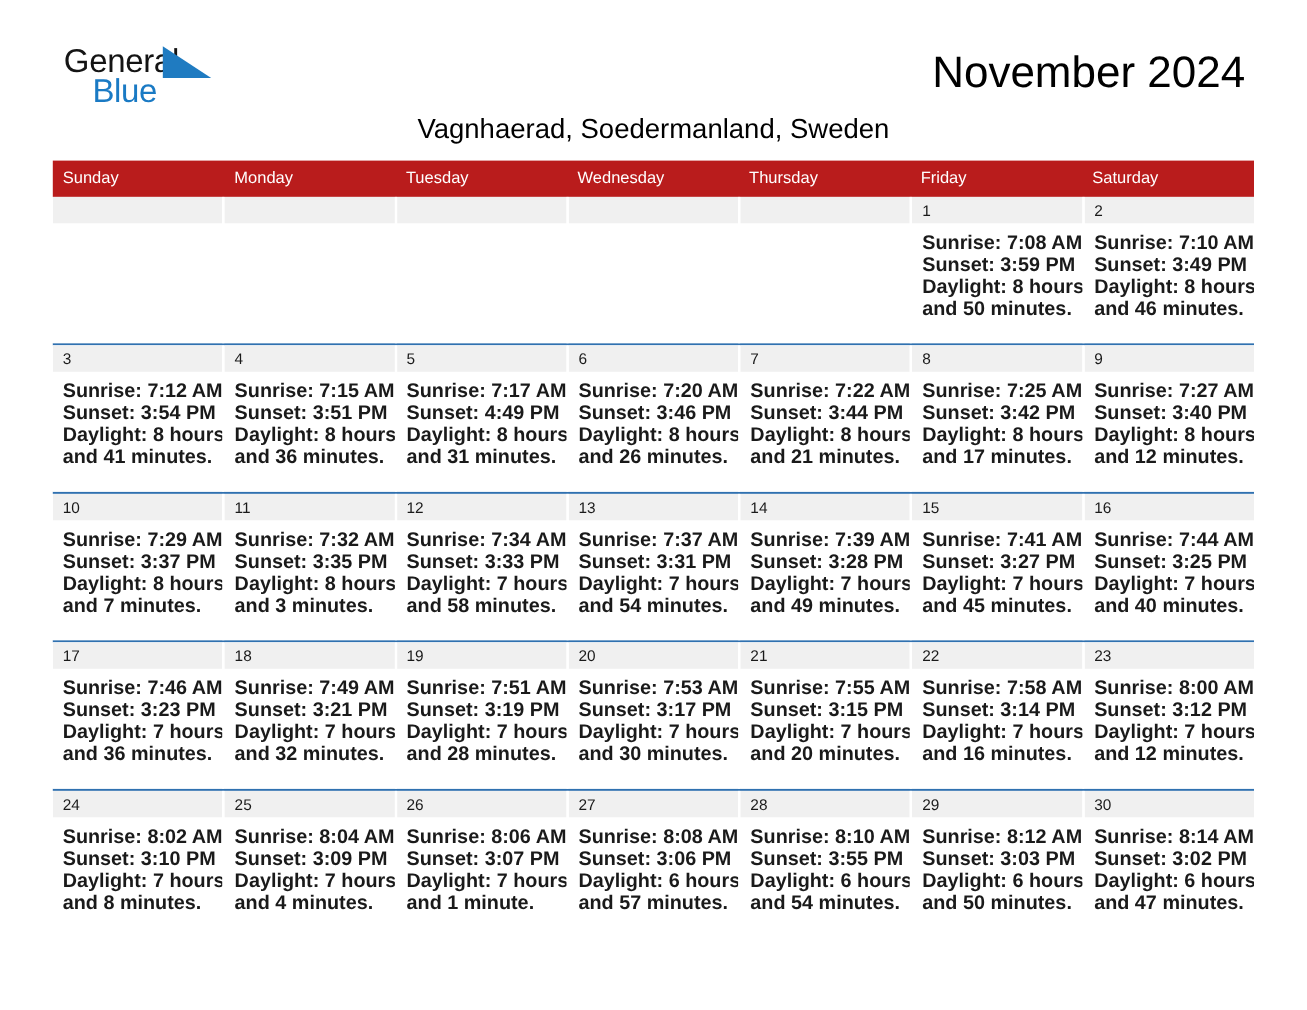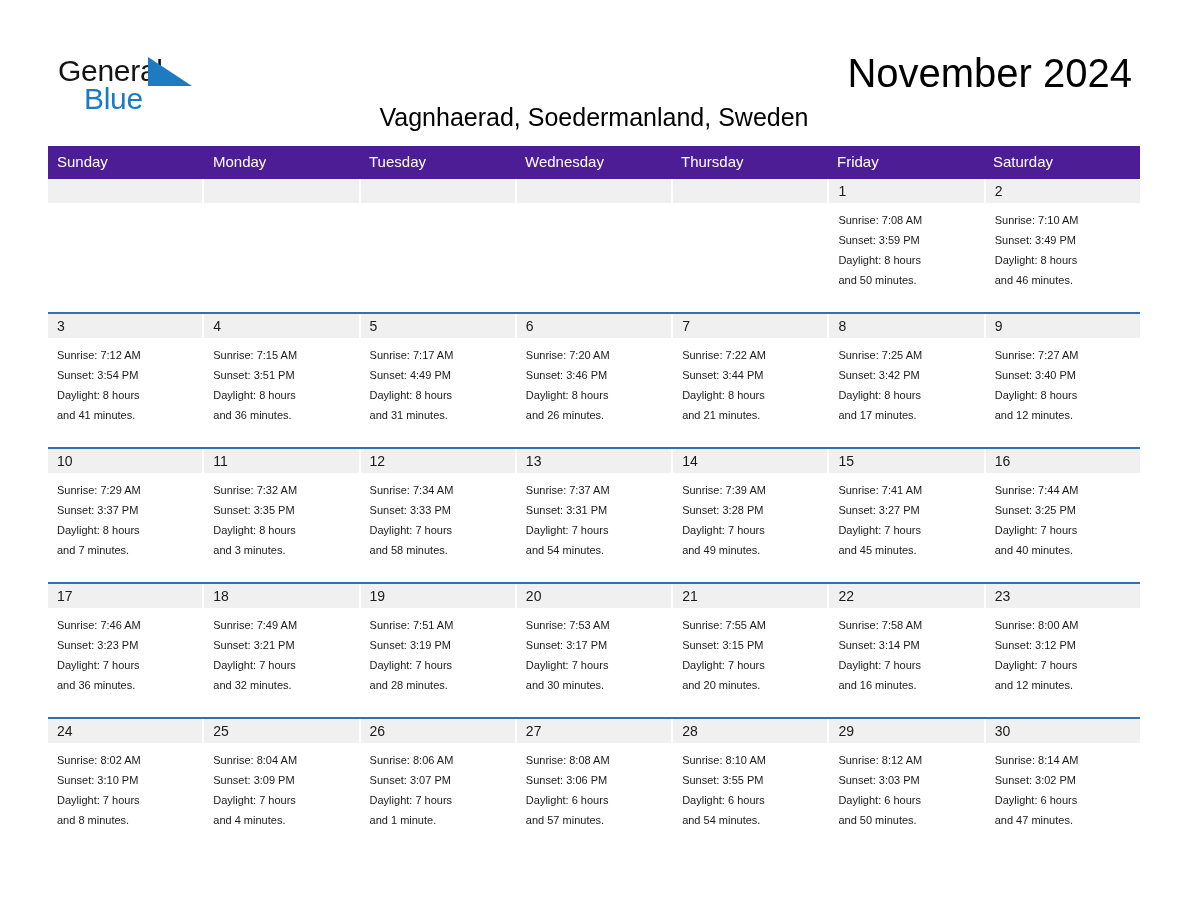--- a/index.html
+++ b/index.html
@@ -18,21 +18,21 @@
     position: relative;
     width: 1188px;
     height: 918px;
     box-sizing: border-box;
     padding: 0 48px;
   }
 
   
   .top {
     display: flex;
-    align-items: flex-start;
+    align-items: center;
     justify-content: space-between;
     padding-top: 46px;
     height: 86px;
     box-sizing: border-box;
   }
   .logo {
     position: relative;
     width: 150px;
     height: 70px;
     user-select: none;
@@ -89,21 +89,21 @@
     margin-top: 6px;
   }
 
   
   .calendar {
     margin-top: 14px;
     width: 1092px;
   }
   .weekday-row {
     display: flex;
-    background: #4c1d95;
+    background: #b91c1c;
   }
   .weekday {
     flex: 1 1 0;
     color: #ffffff;
     font-size: 15px;
     line-height: 18px;
     padding: 7px 0 8px 9px;
     box-sizing: border-box;
   }
 
@@ -133,23 +133,24 @@
     box-sizing: border-box;
     font-size: 14px;
     line-height: 18px;
     color: #1a1a1a;
   }
   .day-cell.empty .day-num-band {
     color: transparent;
   }
   .day-info {
     padding: 7px 0 0 9px;
-    font-size: 11px;
+    font-size: 18px;
     line-height: 20px;
     color: #1a1a1a;
+    font-weight: bold;
   }
   .day-info div {
     white-space: nowrap;
   }
   .last-row .day-cell {
     height: 120px;
   }
 </style>
 </head>
 <body>

